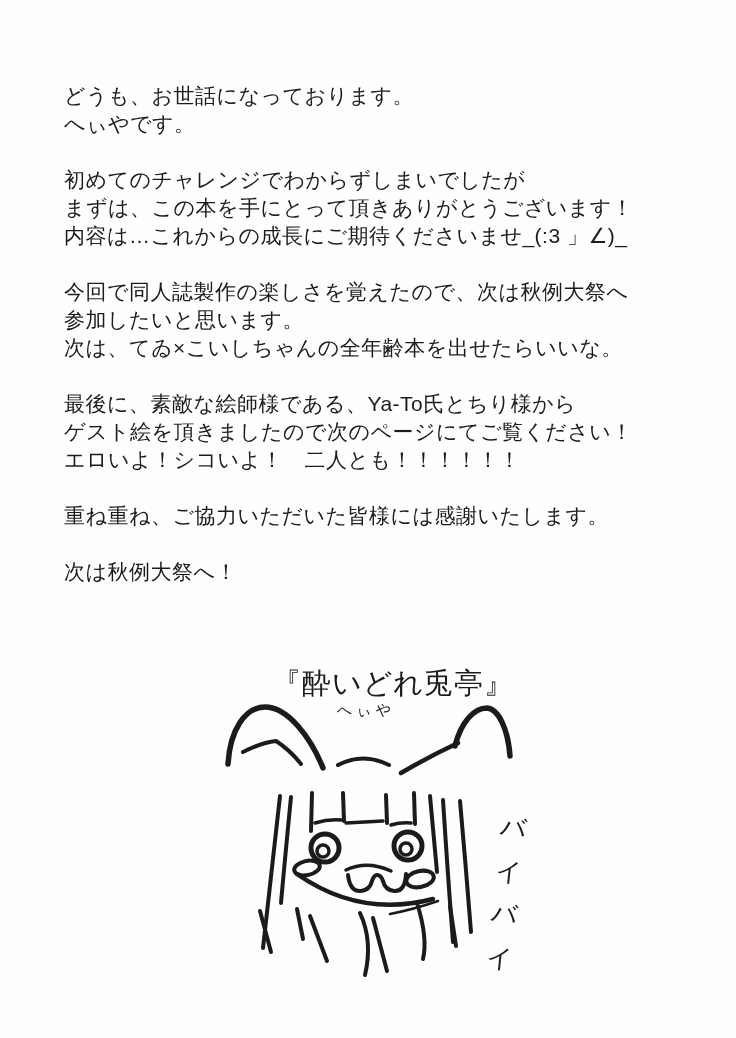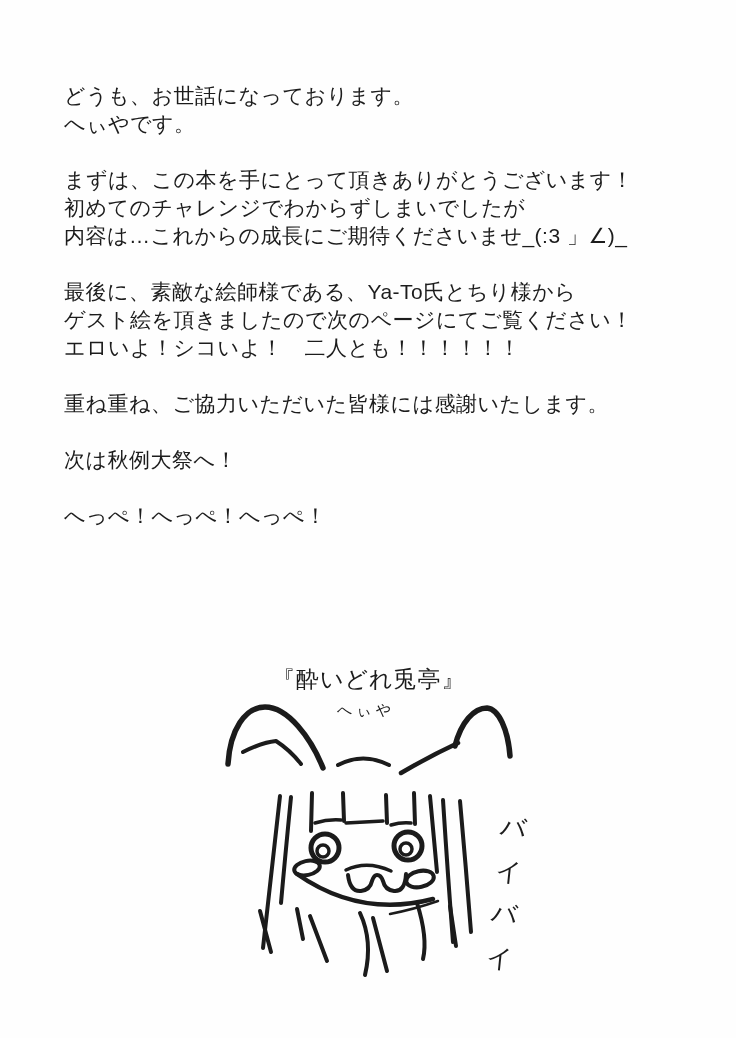--- a/index.html
+++ b/index.html
@@ -31,21 +31,21 @@
     margin: 0 0 28px 0;
   }
   .letter .line {
     display: block;
     white-space: pre;
   }
   .circle-name {
     position: absolute;
     left: 272px;
     top: 664px;
-    font-size: 23px;
+    font-size: 29px;
     font-weight: 500;
     letter-spacing: 1px;
     white-space: pre;
   }
   .author-name {
     position: absolute;
     left: 337px;
     top: 701px;
     font-size: 15px;
     font-weight: 500;
@@ -77,37 +77,39 @@
 <body>
 
 <div class="page">
 
   <div class="letter">
     <p>
       <span class="line">どうも、お世話になっております。</span>
       <span class="line">へぃやです。</span>
     </p>
     <p>
+      <span class="line">初めてのチャレンジでわからずしまいでしたが</span>
       <span class="line">まずは、この本を手にとって頂きありがとうございます！</span>
-      <span class="line">初めてのチャレンジでわからずしまいでしたが</span>
       <span class="line">内容は…これからの成長にご期待くださいませ_(:3 」∠)_</span>
+    </p>
+    <p>
+      <span class="line">今回で同人誌製作の楽しさを覚えたので、次は秋例大祭へ</span>
+      <span class="line">参加したいと思います。</span>
+      <span class="line">次は、てゐ×こいしちゃんの全年齢本を出せたらいいな。</span>
     </p>
     <p>
       <span class="line">最後に、素敵な絵師様である、Ya-To氏とちり様から</span>
       <span class="line">ゲスト絵を頂きましたので次のページにてご覧ください！</span>
       <span class="line">エロいよ！シコいよ！　二人とも！！！！！！</span>
     </p>
     <p>
       <span class="line">重ね重ね、ご協力いただいた皆様には感謝いたします。</span>
     </p>
     <p>
       <span class="line">次は秋例大祭へ！</span>
-    </p>
-    <p>
-      <span class="line">へっぺ！へっぺ！へっぺ！</span>
     </p>
   </div>
 
   <div class="circle-name">『酔いどれ兎亭』</div>
   <div class="author-name">へぃや</div>
 
   <svg class="doodle" viewBox="0 0 300 310" fill="none" stroke="#1b1b1b" stroke-linecap="round" stroke-linejoin="round">
     <g>
 
       <path d="M13,66 C15,32 30,9 50,9 C73,9 96,40 108,70" stroke-width="5.5"></path>

